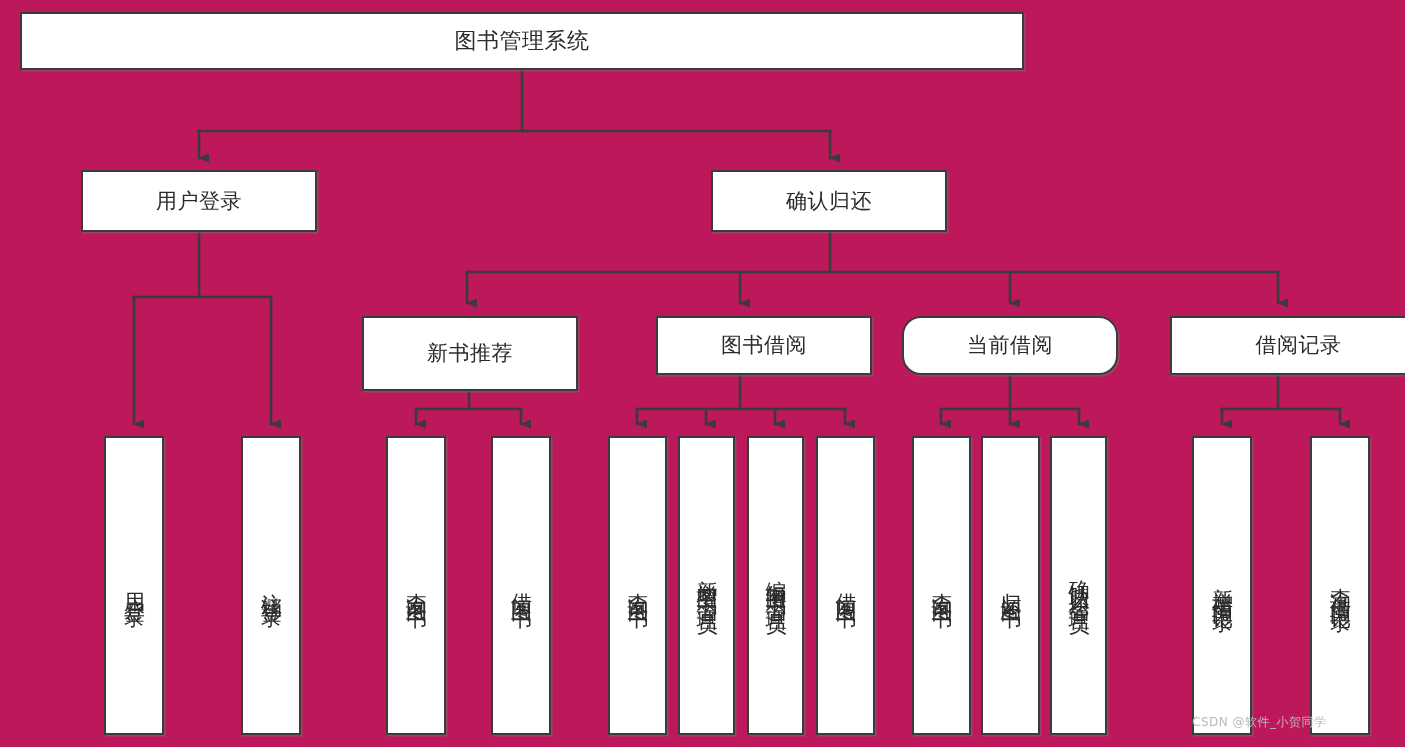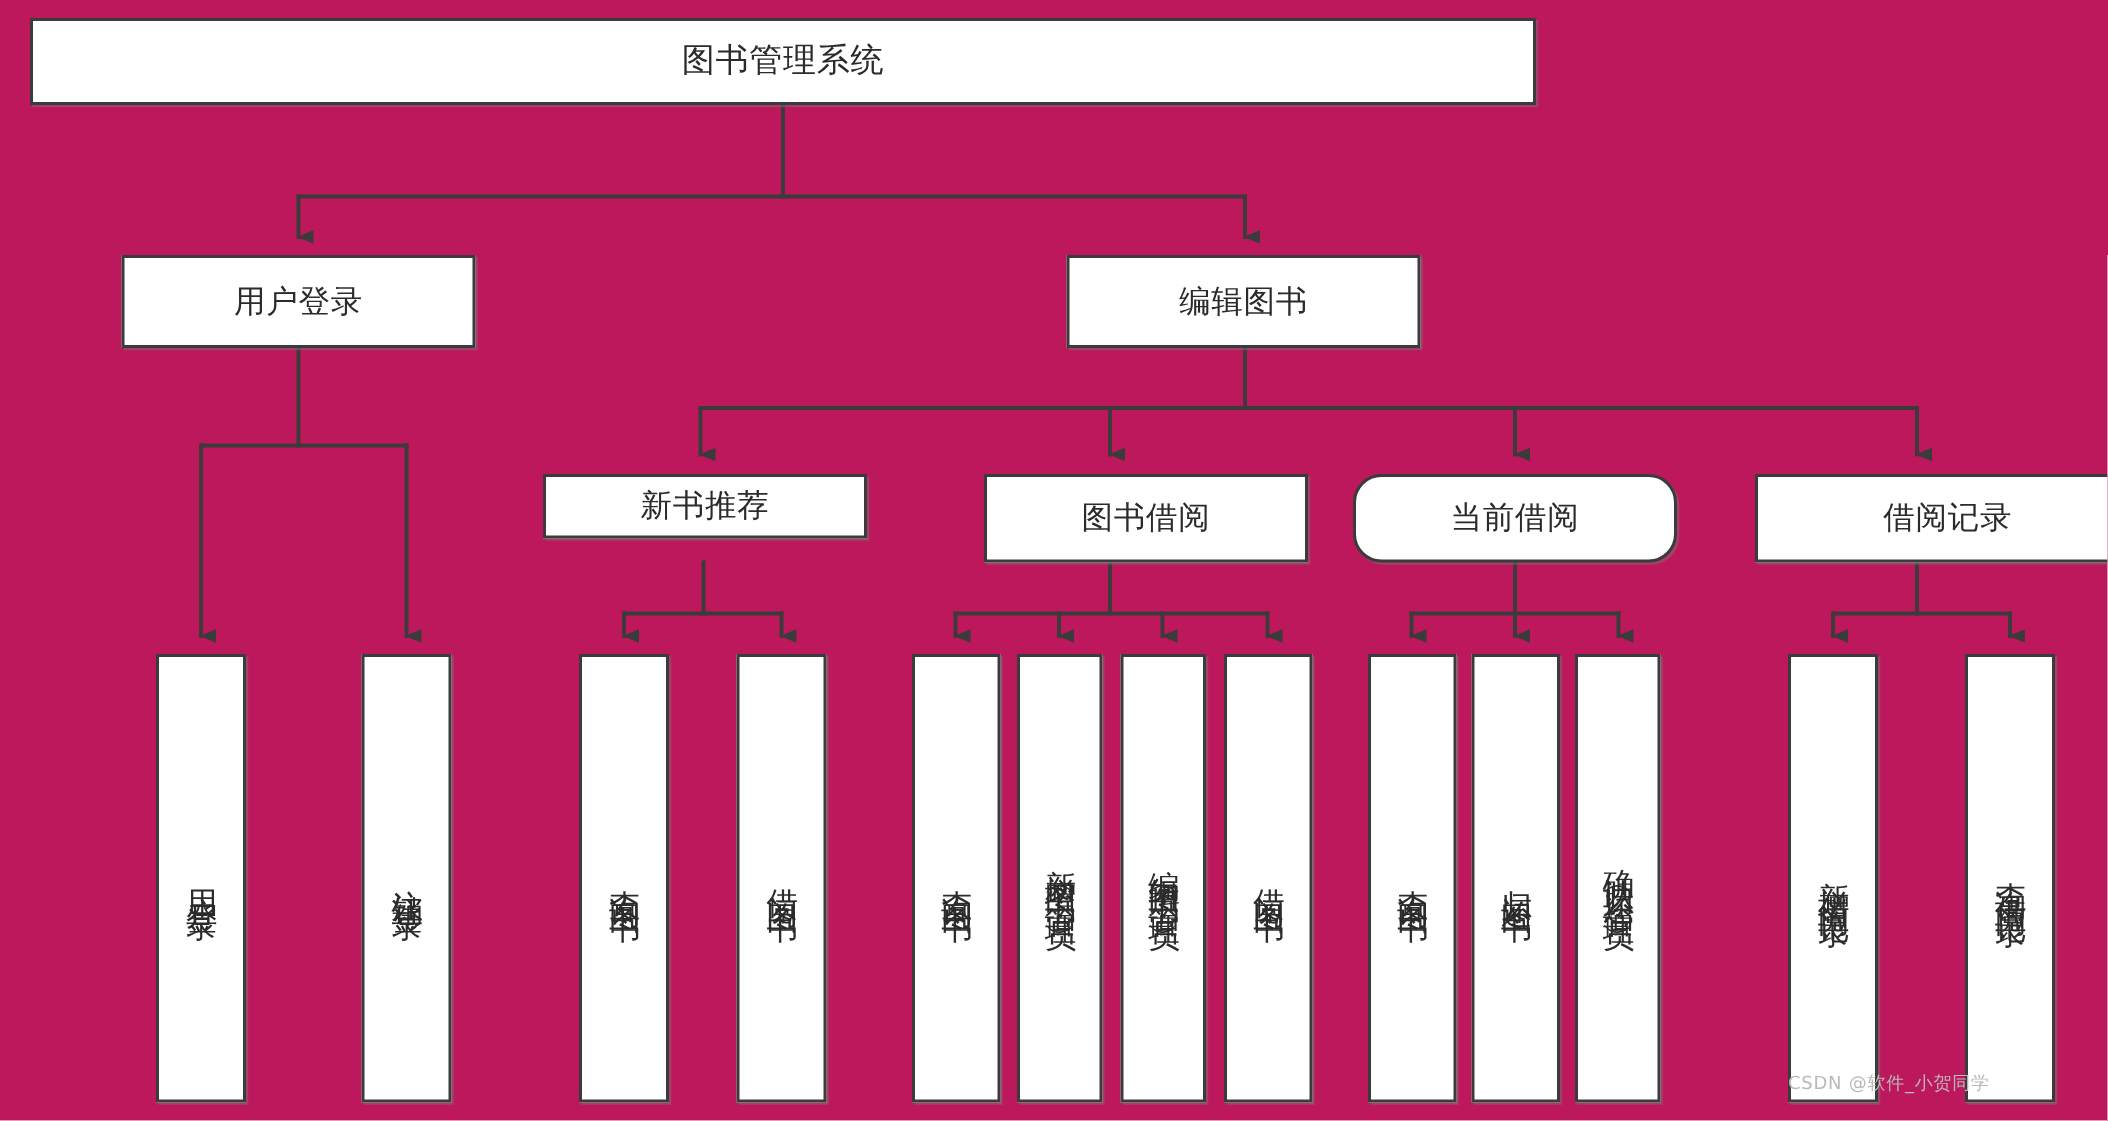--- a/index.html
+++ b/index.html
@@ -125,24 +125,24 @@
   </svg>
 
   <div class="node h root" style="left:20px; top:12px; width:1004px; height:58px;">
     <span class="label">图书管理系统</span>
   </div>
 
   <div class="node h" style="left:81px; top:170px; width:236px; height:62px;">
     <span class="label">用户登录</span>
   </div>
   <div class="node h" style="left:711px; top:170px; width:236px; height:62px;">
-    <span class="label">编辑图书</span>
+    <span class="label">确认归还</span>
   </div>
 
-  <div class="node h" style="left:362px; top:316px; width:216px; height:43px;">
+  <div class="node h" style="left:362px; top:316px; width:216px; height:75px;">
     <span class="label">新书推荐</span>
   </div>
   <div class="node h" style="left:632px; top:316px; width:216px; height:59px;margin-left:24px;">
     <span class="label">图书借阅</span>
   </div>
   <div class="node h" style="left:902px; top:316px; width:216px; height:59px;border-radius:19px;">
     <span class="label">当前借阅</span>
   </div>
   <div class="node h" style="left:1170px; top:316px; width:257px; height:59px;text-align:center;">
     <span class="label">借阅记录</span>

